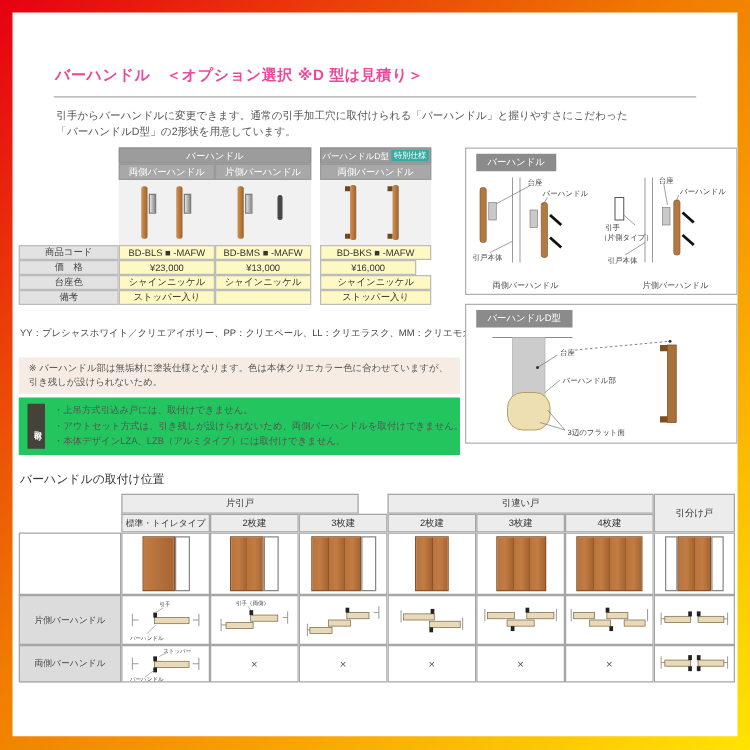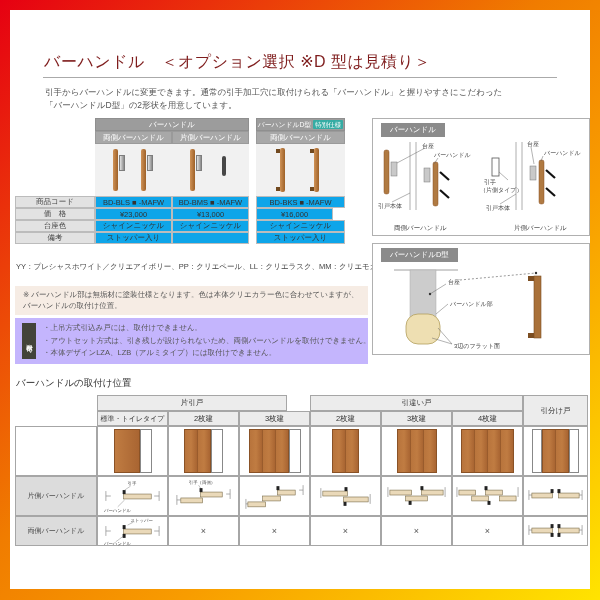--- a/index.html
+++ b/index.html
@@ -3,41 +3,41 @@
 <meta charset="utf-8">
 <style>
   * { margin:0; padding:0; box-sizing:border-box; }
   html,body { width:600px; height:600px; }
   body { font-family:"Liberation Sans","DejaVu Sans",sans-serif; }
   .page { position:relative; width:600px; height:600px;
           background:linear-gradient(135deg,#e60012 0%,#f07c00 45%,#f89c00 65%,#ffe400 100%); overflow:hidden; }
   .content { position:absolute; left:10px; top:10px; width:580px; height:579px; background:#ffffff; }
 
   
-  .title { position:absolute; left:34px; top:42px; font-size:16px; font-weight:normal; color:#7f1d1d; letter-spacing:0.5px; }
+  .title { position:absolute; left:34px; top:42px; font-size:12px; font-weight:bold; color:#ec4899; letter-spacing:0.5px; }
   .hr { position:absolute; left:33px; top:67px; width:514px; height:1px; background:#aaa; }
   .intro { position:absolute; left:35px; top:76px; font-size:8.5px; line-height:13px; color:#555; }
 
   
   .pt-cell { position:absolute; border:1px solid #bcbcbc; font-size:7.5px; color:#333;
-             display:flex; align-items:center; justify-content:center; background:#0ea5e9; white-space:nowrap; }
+             display:flex; align-items:center; justify-content:center; background:#fef9c3; white-space:nowrap; }
   .pt-hdr1 { background:#9c9c9c; color:#fff; border-color:#8f8f8f; }
   .pt-hdr2 { background:#a8a8a8; color:#fff; border-color:#9a9a9a; }
   .pt-label { background:#e2e2e2; color:#444;text-align:right; }
   .pt-img { background:#f1f1f1; border:none; }
   .badge { background:#35aca4; color:#fff; font-size:6.5px; line-height:9px; padding:0 2px; margin-left:2px; border-radius:1px; }
   .hbar { position:absolute; width:5px; height:42px; top:5px; background:linear-gradient(90deg,#cf9257,#9e6128); border-radius:2px; }
   .hplate { position:absolute; width:6px; height:16px; top:11px; background:linear-gradient(90deg,#e3e3e3,#8b8b8b); border:1px solid #7d7d7d; }
   .hpull { position:absolute; width:4px; height:20px; top:12px; background:#474747; border-radius:2px; }
   .dfoot { position:absolute; width:4px; height:4px; background:#71491f; }
 
   
   .legend { position:absolute; left:6px; top:240px; font-size:7.5px; line-height:11px; color:#444;text-align:right; }
   .notebox { position:absolute; left:5px; top:276px; width:353px; height:29px; background:#f6ece4; padding:4px 8px; font-size:7.5px; line-height:10.5px; color:#555; }
-  .restrbox { position:absolute; left:5px; top:308px; width:353px; height:46px; background:#c4b5fd; }
+  .restrbox { position:absolute; left:5px; top:308px; width:353px; height:46px; background:#22c55e; }
   .restr-label { position:absolute; left:7px; top:5px; width:14px; height:36px; background:#43433a; color:#fff;
                  writing-mode:vertical-rl; text-orientation:upright; font-size:6.5px; letter-spacing:1px;
                  display:flex; align-items:center; justify-content:center; }
   .restr-items { position:absolute; left:28px; top:4px; font-size:7.5px; line-height:12.5px; color:#555; white-space:nowrap; }
 
   
   .panel { position:absolute; left:362px; width:218px; border:1px solid #b0b0b0; background:#fff; }
   .panel-tab { position:absolute; left:8px; top:4px; background:#8b8b8b; color:#fff; font-size:7.5px; padding:2px 9px; }
   svg text { font-family:"Liberation Sans","DejaVu Sans",sans-serif; fill:#444; }
 
@@ -114,21 +114,21 @@
   <div class="pt-cell" style="left:162px;top:222px;width:77px;height:12px"></div>
   <div class="pt-cell" style="left:246px;top:222px;width:89px;height:12px">ストッパー入り</div>
 
   <div class="legend">
     <div>■：バーハンドル部色</div>
     <div>YY：プレシャスホワイト／クリエアイボリー、PP：クリエペール、LL：クリエラスク、MM：クリエモカ、DD：クリエダーク</div>
   </div>
 
   <div class="notebox">
     <div>※ バーハンドル部は無垢材に塗装仕様となります。色は本体クリエカラー色に合わせていますが、</div>
-    <div>バーハンドルの取付け位置。</div>
+    <div>引き残しが設けられないため。</div>
   </div>
 
   <div class="restrbox">
     <div class="restr-label">取付不可</div>
     <div class="restr-items">
       <div>・上吊方式引込み戸には、取付けできません。</div>
       <div>・アウトセット方式は、引き残しが設けられないため、両側バーハンドルを取付けできません。</div>
       <div>・本体デザインLZA、LZB（アルミタイプ）には取付けできません。</div>
     </div>
   </div>

